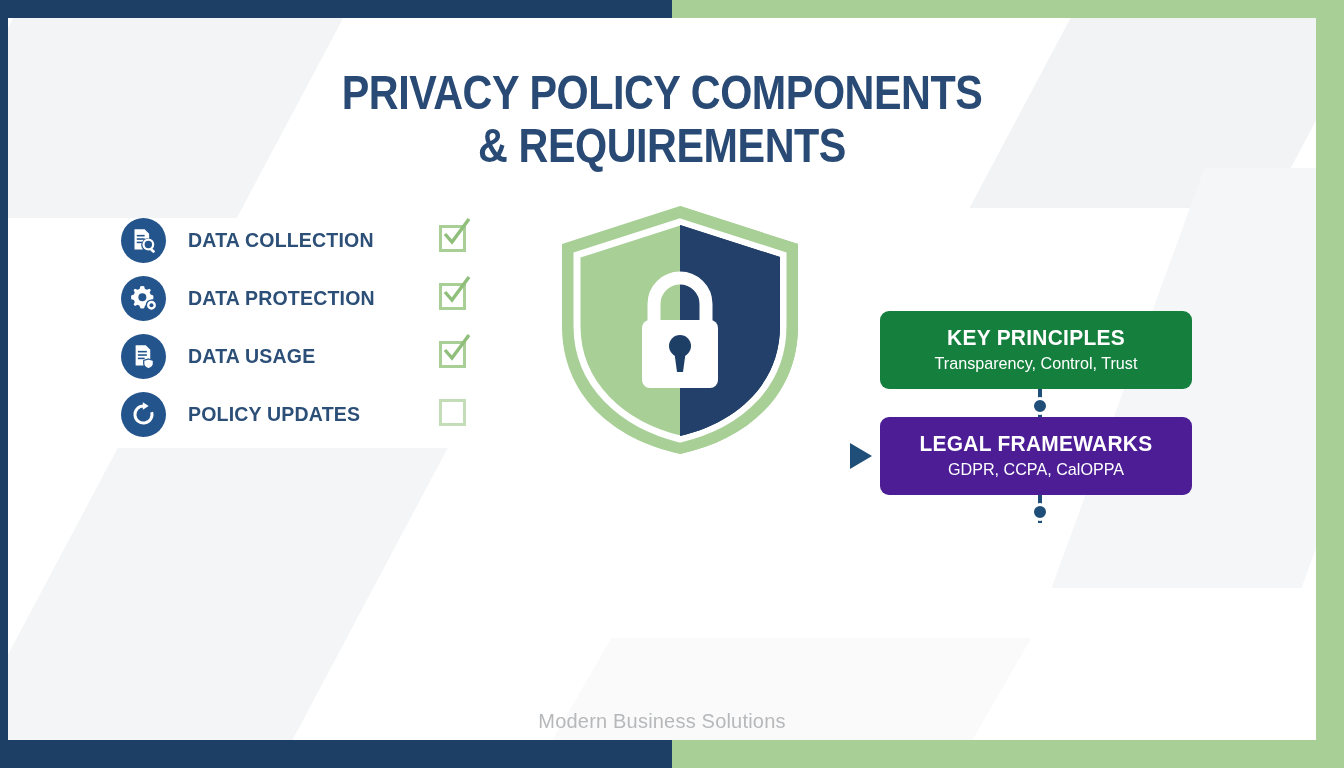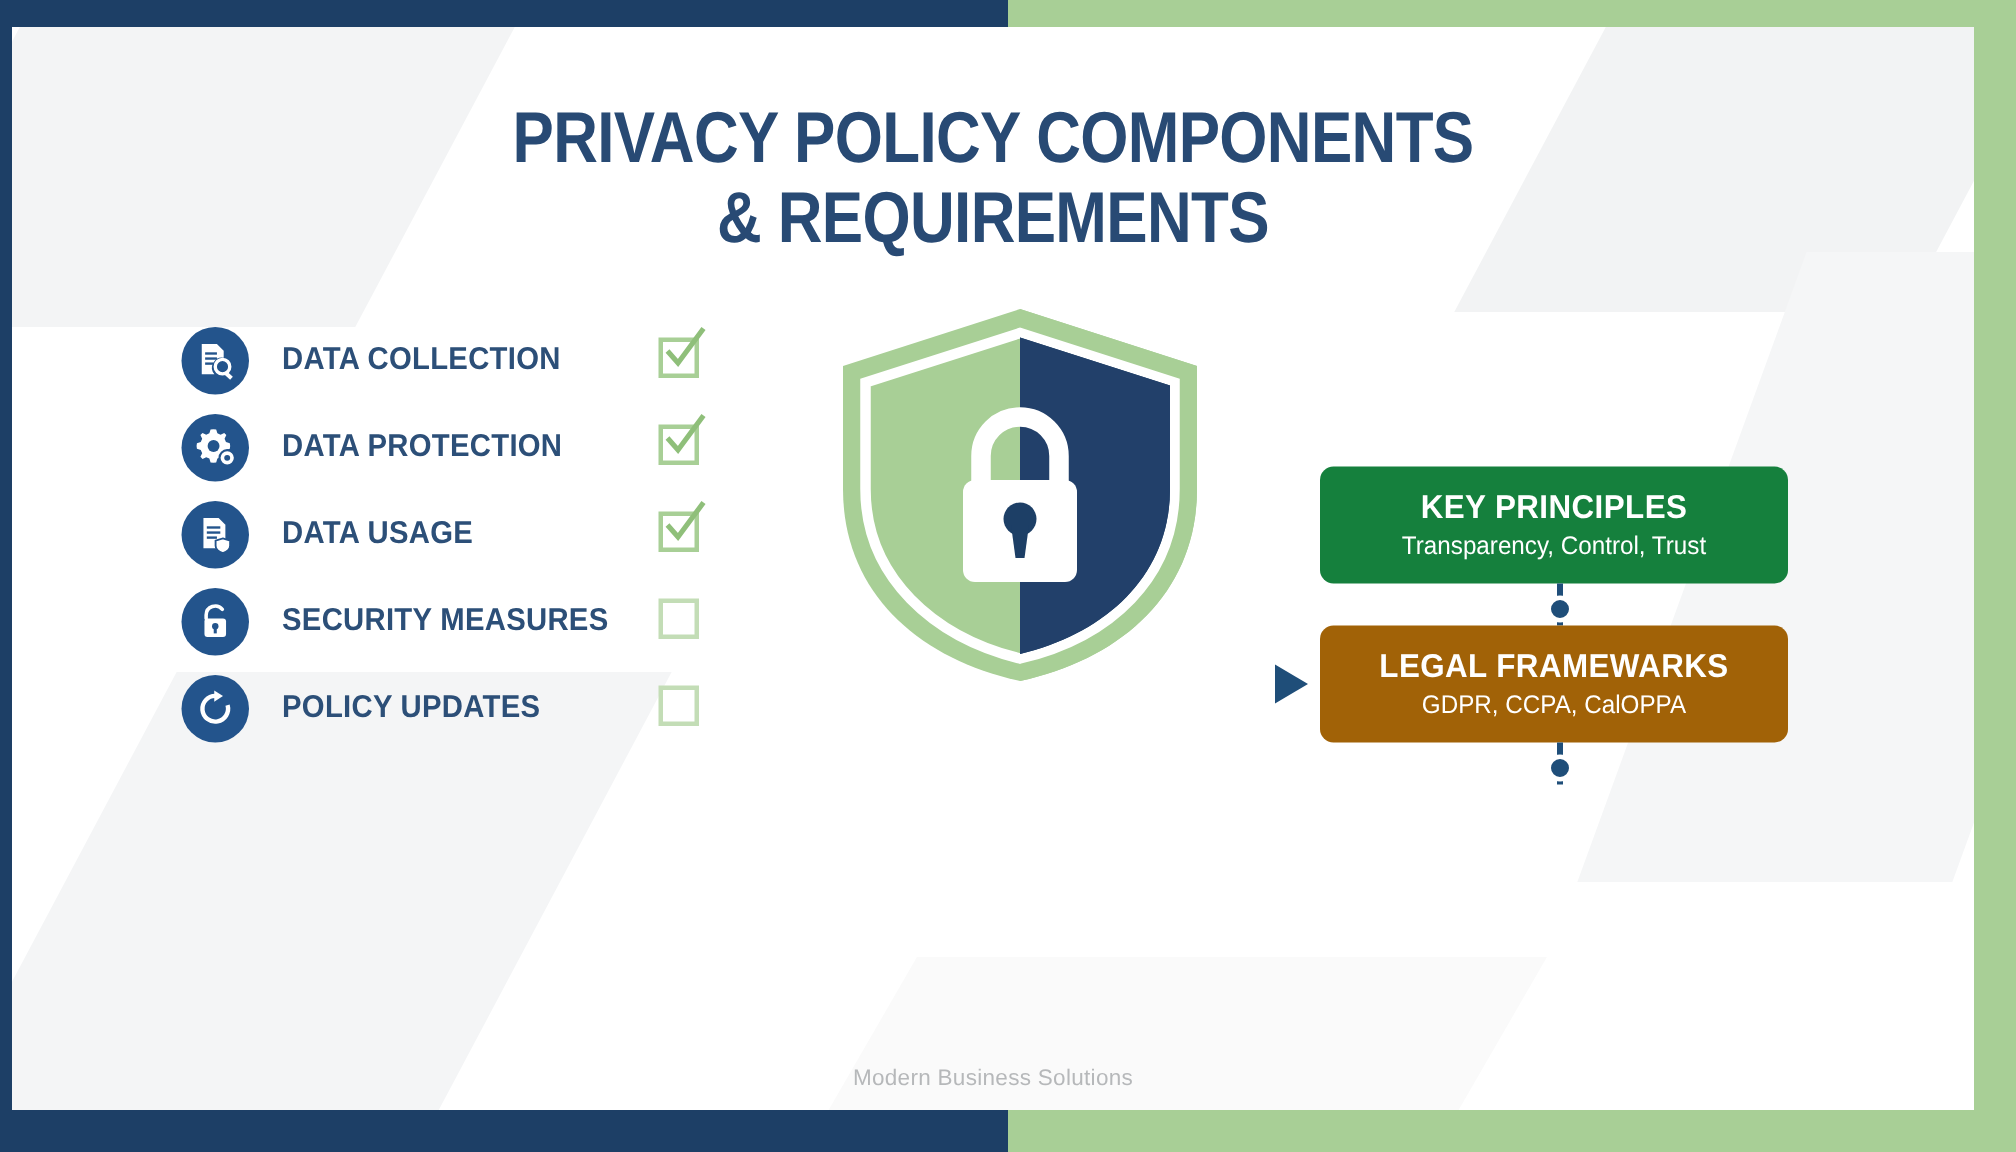--- a/index.html
+++ b/index.html
@@ -63,21 +63,21 @@
   
   .shield{position:absolute;left:542px;top:182px;width:260px;height:260px;}
 
   
   .flow{position:absolute;left:872px;top:293px;width:320px;}
   .card{
     position:relative;width:312px;box-sizing:border-box;
     border-radius:9px;padding:14px 12px 15px;text-align:center;color:#ffffff;
   }
   .card.blue{background:#15803d;}
-  .card.green{background:#a16207;}
+  .card.green{background:#4c1d95;}
   .card-title{
     font-weight:bold;font-size:22px;line-height:26px;letter-spacing:0.3px;
     transform:scaleX(0.95);transform-origin:center;
   }
   .card-sub{
     font-size:17px;line-height:21px;margin-top:2px;
     transform:scaleX(0.95);transform-origin:center;
   }
   .connector{position:relative;height:28px;}
   .connector .line{
@@ -91,21 +91,21 @@
   }
   .pointer{
     position:absolute;left:-30px;top:50%;margin-top:-13px;
     width:0;height:0;border-top:13px solid transparent;
     border-bottom:13px solid transparent;border-left:22px solid #1f4e79;
   }
 
   
   .footer{
     position:absolute;left:0;top:692px;width:1308px;text-align:center;
-    color:#b6b8ba;font-size:15px;letter-spacing:0.2px;
+    color:#b6b8ba;font-size:20px;letter-spacing:0.2px;
   }
 </style>
 </head>
 <body>
 
 <div class="slide">
 
   <div class="frame-navy"></div>
   <div class="frame-green"></div>
 
@@ -176,34 +176,20 @@
         <span class="cbox on">
           <span class="sq"></span>
           <svg width="34" height="34" viewBox="0 0 34 34">
               <path d="M7 17 L14 25 L31 2" fill="none" stroke="#8fbf7a" stroke-width="3.4"></path>
             </svg>
         </span>
       </div>
 
 
 
-      <div class="row">
-        <span class="ico">
-          <svg width="27" height="27" viewBox="0 0 24 24">
-            <path d="M6.6 10V8a5.4 5.4 0 0 1 9.6-3.3" fill="none" stroke="#fff" stroke-width="2.1" stroke-linecap="round"></path>
-            <rect x="5.6" y="10" width="12.8" height="11" rx="1.8" fill="#fff"></rect>
-            <circle cx="12" cy="14.6" r="1.9" fill="#23548c"></circle>
-            <rect x="11.1" y="15.3" width="1.8" height="3.6" fill="#23548c"></rect>
-          </svg>
-        </span>
-        <span class="row-label">SECURITY MEASURES</span>
-        <span class="cbox off">
-          <span class="sq"></span>
-        </span>
-      </div>
 
 
       <div class="row">
         <span class="ico">
           <svg width="27" height="27" viewBox="0 0 24 24">
             <path d="M12 4.4a7.6 7.6 0 1 0 7.3 5.5" fill="none" stroke="#fff" stroke-width="2.6"></path>
             <path fill="#fff" d="M11.4 1.2l5.2 3.3-5.2 3.3z"></path>
           </svg>
         </span>
         <span class="row-label">POLICY UPDATES</span>

